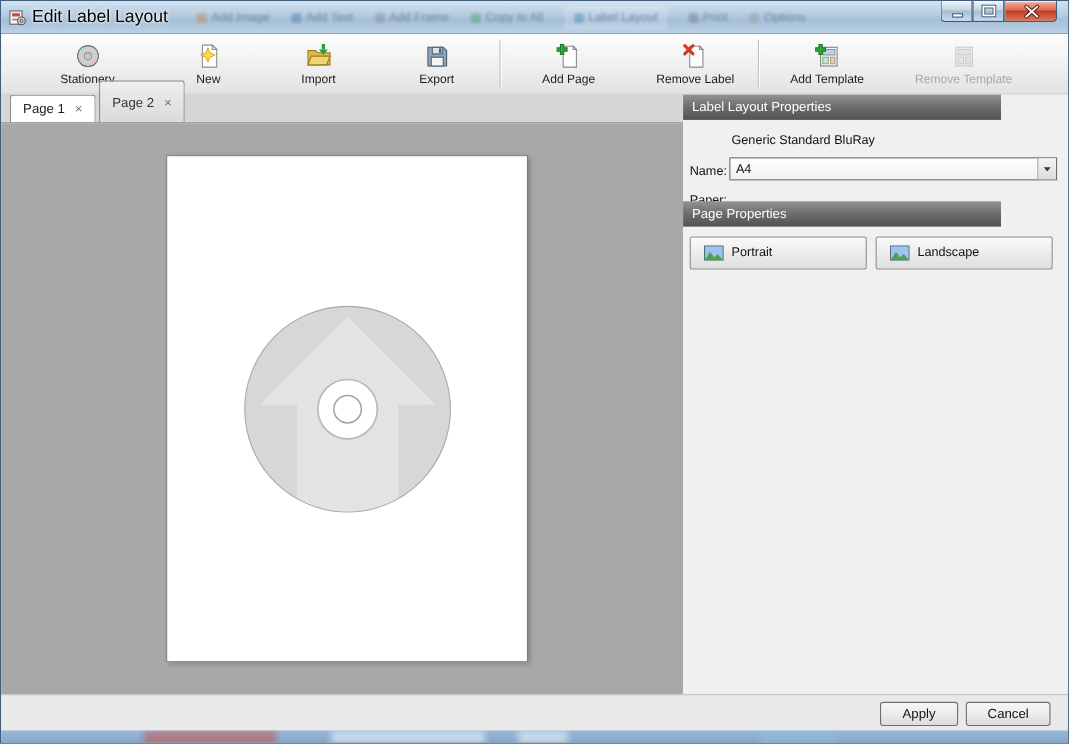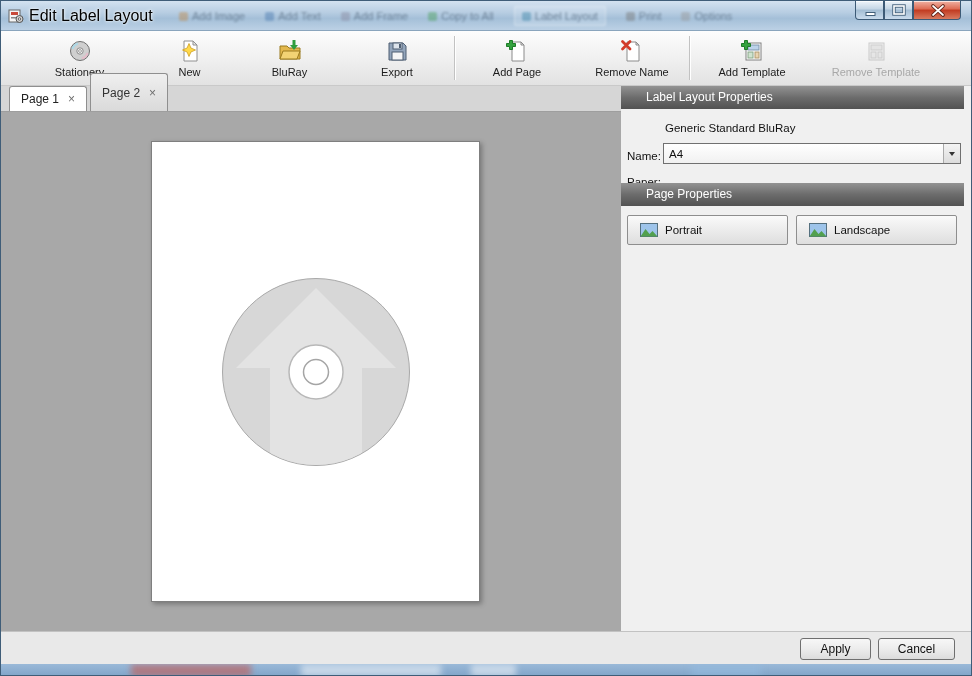--- a/index.html
+++ b/index.html
@@ -66,22 +66,22 @@
   
   .canvas{ position:absolute; top:111px; left:0; width:620px; height:519px; background:#a8a8a8; }
   .page{
     position:absolute; left:150px; top:29px; width:329px; height:461px;
     background:#fff; border:1px solid #7f7f7f; box-shadow:2px 2px 5px rgba(0,0,0,.3);
   }
   .disc-svg{ position:absolute; left:68px; top:134px; }
   
   .panel{ position:absolute; left:620px; top:85px; width:352px; height:545px; background:#f0f0f0; }
   .panel-header{
-    position:absolute; left:0; width:343px; height:23px; line-height:23px;
-    color:#fff; font-size:12px; padding-left:25px;
+    position:absolute; left:0; width:289px; height:23px; line-height:23px;
+    color:#fff; font-size:12px; padding-left:8px;
     background:linear-gradient(180deg,#939393,#6c6c6c 50%,#525252);
   }
   .ph1{ top:0; } .ph2{ top:97px; }
   .prop-label{ position:absolute; font-size:11.5px; color:#111;margin-top:28px; }
   .name-label{ left:6px; top:36px; }
   .name-value{ position:absolute; left:44px; top:36px; font-size:11.5px; color:#111; }
   .paper-label{ left:6px; top:62px; }
   .combo{
     position:absolute; left:42px; top:57px; width:298px; height:21px;
     border:1px solid #707070; background:linear-gradient(180deg,#ffffff,#f1f1f1);
@@ -208,21 +208,21 @@
       </svg>
       <span class="tb-label">New</span>
     </div>
     <div class="tb-item" style="width:105px">
       <svg width="24" height="24" viewBox="0 0 24 24">
         <path d="M2 7h7l2 2h11v11H2z" fill="#e3b84d" stroke="#9a7a1e"></path>
         <path d="M2 20l3-8h17l-3 8z" fill="#f2d374" stroke="#9a7a1e"></path>
         <rect x="14.5" y="1" width="3" height="5" fill="#2e9e3e"></rect>
         <polygon points="12,6 20,6 16,11" fill="#2e9e3e"></polygon>
       </svg>
-      <span class="tb-label">BluRay</span>
+      <span class="tb-label">Import</span>
     </div>
     <div class="tb-item" style="width:110px">
       <svg width="24" height="24" viewBox="0 0 24 24">
         <path d="M4 4h14l3 3v14H4z" fill="#93a5bb" stroke="#4f5f73"></path>
         <rect x="8" y="4" width="9" height="6" fill="#dde4ec" stroke="#4f5f73"></rect>
         <rect x="14" y="5" width="2" height="4" fill="#4f5f73"></rect>
         <rect x="7" y="13" width="11" height="8" fill="#f5f5f5" stroke="#4f5f73"></rect>
       </svg>
       <span class="tb-label">Export</span>
     </div>
@@ -234,21 +234,21 @@
         <path d="M4.5 1.5 h3 v3 h3 v3 h-3 v3 h-3 v-3 h-3 v-3 h3 z" fill="#35a33f" stroke="#1e7d28"></path>
       </svg>
       <span class="tb-label">Add Page</span>
     </div>
     <div class="tb-item" style="width:110px">
       <svg width="24" height="24" viewBox="0 0 24 24">
         <path d="M7 3h9l3 3v16H7z" fill="#fff" stroke="#8b8b8b"></path>
         <path d="M16 3l3 3h-3z" fill="#e6e6e6" stroke="#8b8b8b"></path>
         <path d="M2.5 2.5 L10 10 M10 2.5 L2.5 10" stroke="#d23b2a" stroke-width="2.8" stroke-linecap="round"></path>
       </svg>
-      <span class="tb-label">Remove Name</span>
+      <span class="tb-label">Remove Label</span>
     </div>
     <div class="tb-sep"></div>
     <div class="tb-item" style="width:120px">
       <svg width="24" height="24" viewBox="0 0 24 24">
         <rect x="6" y="4" width="15" height="17" fill="#fff" stroke="#808080"></rect>
         <rect x="8" y="6" width="11" height="5" fill="#bcd3ea" stroke="#7f96ad"></rect>
         <rect x="8" y="13" width="5" height="6" fill="#cfe3cf" stroke="#8aa88a"></rect>
         <rect x="15" y="13" width="4" height="6" fill="#e8d3b0" stroke="#b09a70"></rect>
         <path d="M4.5 1.5 h3 v3 h3 v3 h-3 v3 h-3 v-3 h-3 v-3 h3 z" fill="#35a33f" stroke="#1e7d28"></path>
       </svg>

